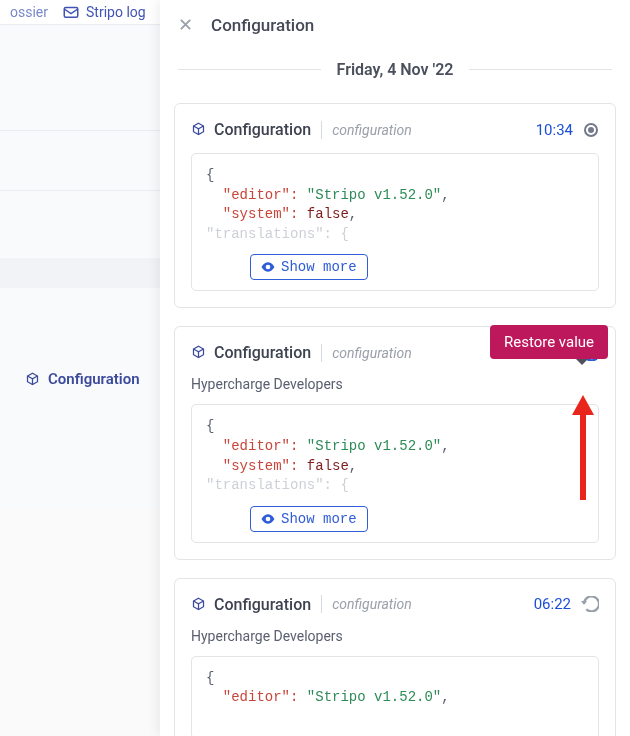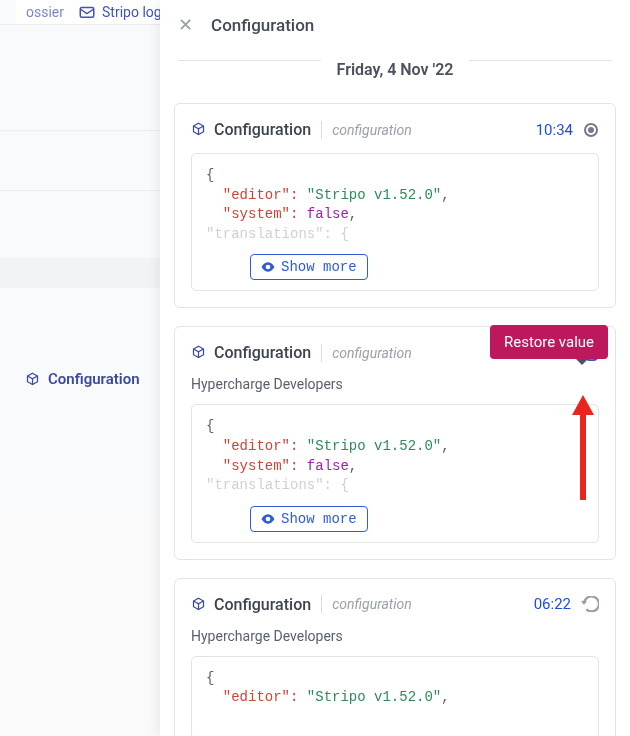--- a/index.html
+++ b/index.html
@@ -16,21 +16,21 @@
     .bg-layer {
       position: absolute;
       top: 0; left: 0;
       width: 160px;
       height: 100%;
       background: #f5f6f8;
       opacity: 0.55;
     }
     .bg-top {
       position: absolute;
-      top: 0; left: 16px;
+      top: 0; left: 0;
       width: 160px;
       height: 24px;
       background: #fff;
       display: flex;
       align-items: center;
       gap: 6px;
       padding-left: 10px;
       color: #4055b3;
       font-size: 14px;
     }
@@ -90,20 +90,21 @@
       font-family: Arial, sans-serif;
     }
     .panel-title {
       font-size: 17px;
       color: #444a57;
       font-weight: 500;
     }
 
     .divider-date {
       display: flex;
+      align-items: center;
       margin: 0 18px 24px 18px;
     }
     .divider-date::before,
     .divider-date::after {
       content: '';
       flex: 1;
       height: 1px;
       background: #e2e4e8;
     }
     .divider-date span {
@@ -189,21 +190,21 @@
       padding: 12px 14px 10px 14px;
       font-family: "Courier New", monospace;
       font-size: 14px;
       line-height: 1.4;
       position: relative;
     }
     .code-box .line { white-space: pre; }
     .c-brace { color: #5a6070; }
     .c-key { color: #c9453a; }
     .c-str { color: #2e8b57; }
-    .c-bool { color: #a21caf; }
+    .c-bool { color: #7f1d1d; }
     .c-fade { color: #cdd0d7; }
 
     .show-more {
       display: inline-flex;
       align-items: center;
       gap: 6px;
       margin-top: 10px;
       padding: 4px 10px;
       border: 1.5px solid #2f5dd8;
       border-radius: 4px;

